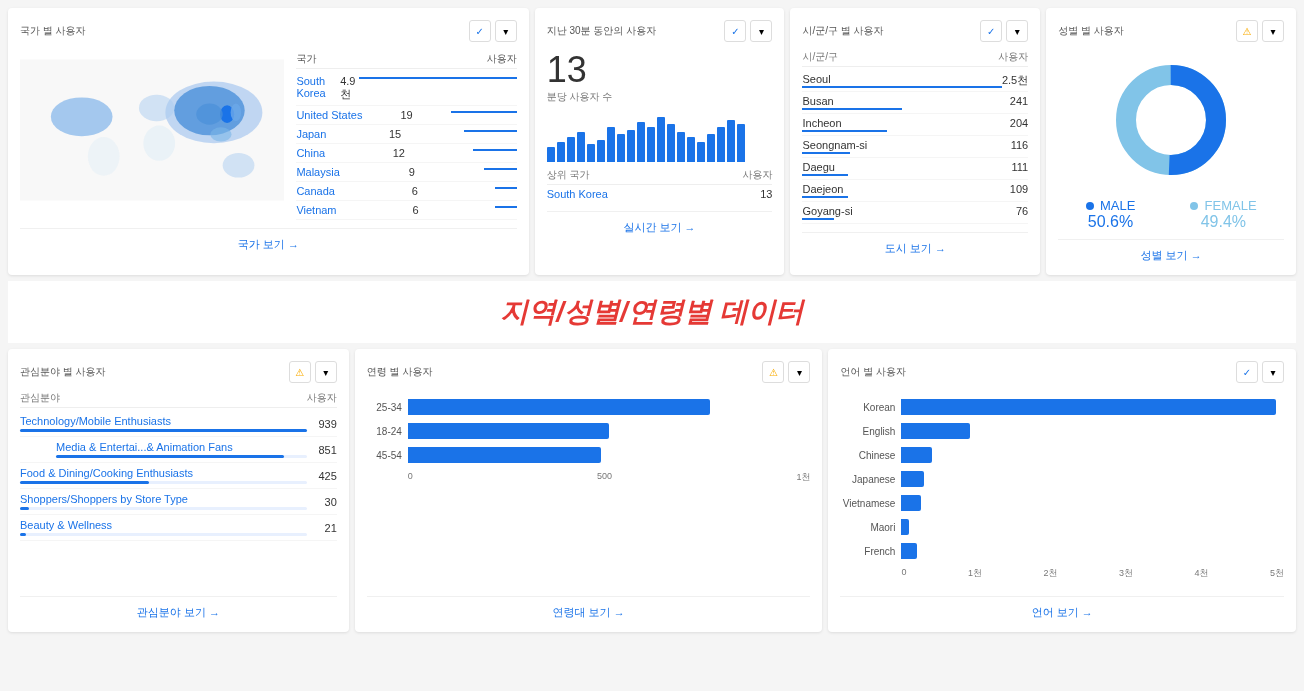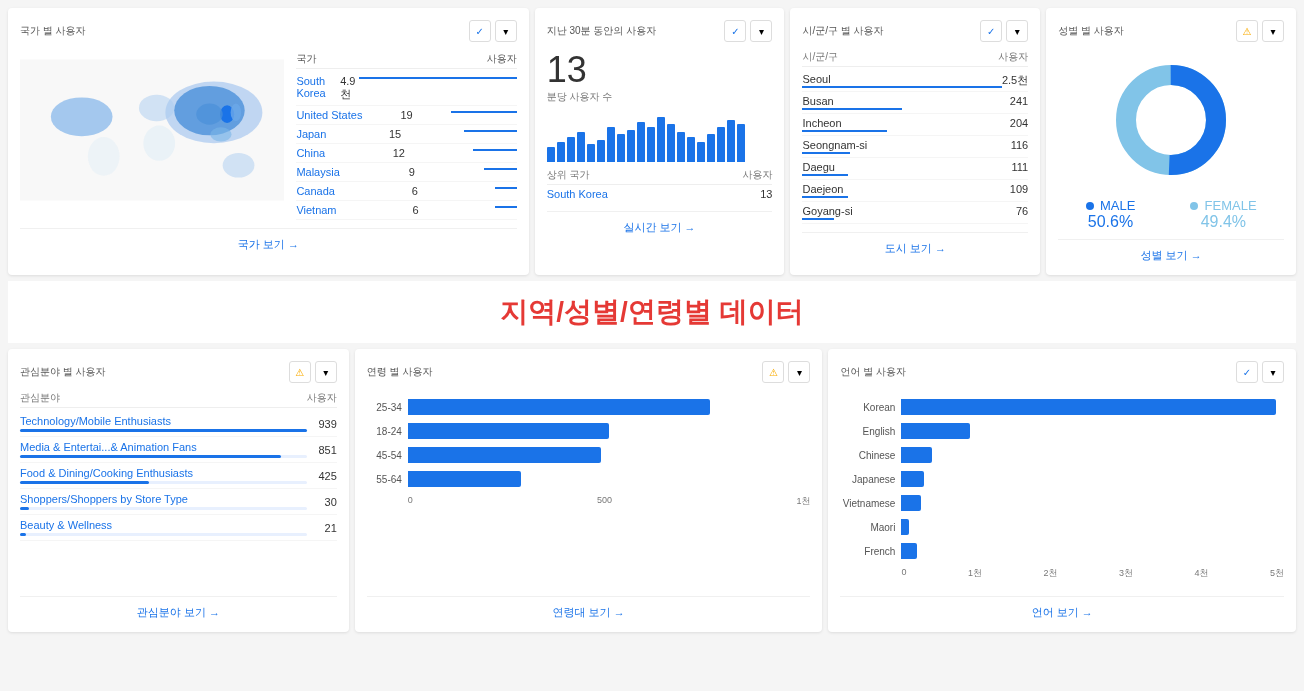--- a/index.html
+++ b/index.html
@@ -53,21 +53,21 @@
     .donut-svg { width: 120px; height: 120px; }
     .gender-stats { display: flex; justify-content: space-around; margin-top: 8px; }
     .gender-stat { text-align: center; }
     .gender-dot { width: 8px; height: 8px; border-radius: 50%; display: inline-block; margin-right: 3px; }
     .gender-label { font-size: 13px; color: #777; }
     .gender-pct { font-size: 16px; font-weight: 500; }
     .male-color { color: #1a73e8; }
     .female-color { color: #81c4e8; }
     
     
-    .banner { background: white; text-align: center; padding: 12px; margin-bottom: 6px; }
+    .banner { background: white; text-align: center; padding: 12px; margin-bottom: 6px; font-style: italic; }
     .banner-text { font-size: 28px; font-weight: 900; color: #e53935; font-family: 'Arial', sans-serif; }
     
     
     .bottom-row { display: flex; gap: 6px; }
     .card-interest { flex: 1; }
     .card-age { flex: 1.4; }
     .card-language { flex: 1.4; }
     
     
     .interest-header { display: flex; justify-content: space-between; font-size: 10px; color: #777; margin-bottom: 3px; padding-bottom: 2px; border-bottom: 1px solid #eee; }
@@ -347,21 +347,21 @@
         <span>사용자</span>
       </div>
       <div id="interest-rows">
           <div class="interest-row">
             <div style="flex:1;"><span class="interest-name">Technology/Mobile Enthusiasts</span><div class="interest-bar-bg">
                 <div class="interest-bar-fill" style="width:100%"></div>
               </div></div>
             <span class="interest-val">939</span>
           </div>
           <div class="interest-row">
-            <div style="flex:1;"><span class="interest-name">Media &amp; Entertai...&amp; Animation Fans</span><div class="interest-bar-bg">
+            <div style="flex:1;margin-left:36px;"><span class="interest-name">Media &amp; Entertai...&amp; Animation Fans</span><div class="interest-bar-bg">
                 <div class="interest-bar-fill" style="width:91%"></div>
               </div></div>
             <span class="interest-val">851</span>
           </div>
           <div class="interest-row">
             <div style="flex:1;"><span class="interest-name">Food &amp; Dining/Cooking Enthusiasts</span><div class="interest-bar-bg">
                 <div class="interest-bar-fill" style="width:45%"></div>
               </div></div>
             <span class="interest-val">425</span>
           </div>
@@ -404,26 +404,20 @@
           <div class="age-row">
             <span class="age-label">18-24</span>
             <div class="age-bar-container">
               <div class="age-bar" style="width:50%"></div>
             </div>
           </div>
           <div class="age-row">
             <span class="age-label">45-54</span>
             <div class="age-bar-container">
               <div class="age-bar" style="width:48%"></div>
-            </div>
-          </div>
-          <div class="age-row">
-            <span class="age-label">55-64</span>
-            <div class="age-bar-container">
-              <div class="age-bar" style="width:28%"></div>
             </div>
           </div>
           <div class="chart-x-axis">
             <span>0</span>
             <span>500</span>
             <span>1천</span>
           </div>
         </div>
       <div style="flex:1;"></div>
       <div class="card-footer">연령대 보기 →</div>

